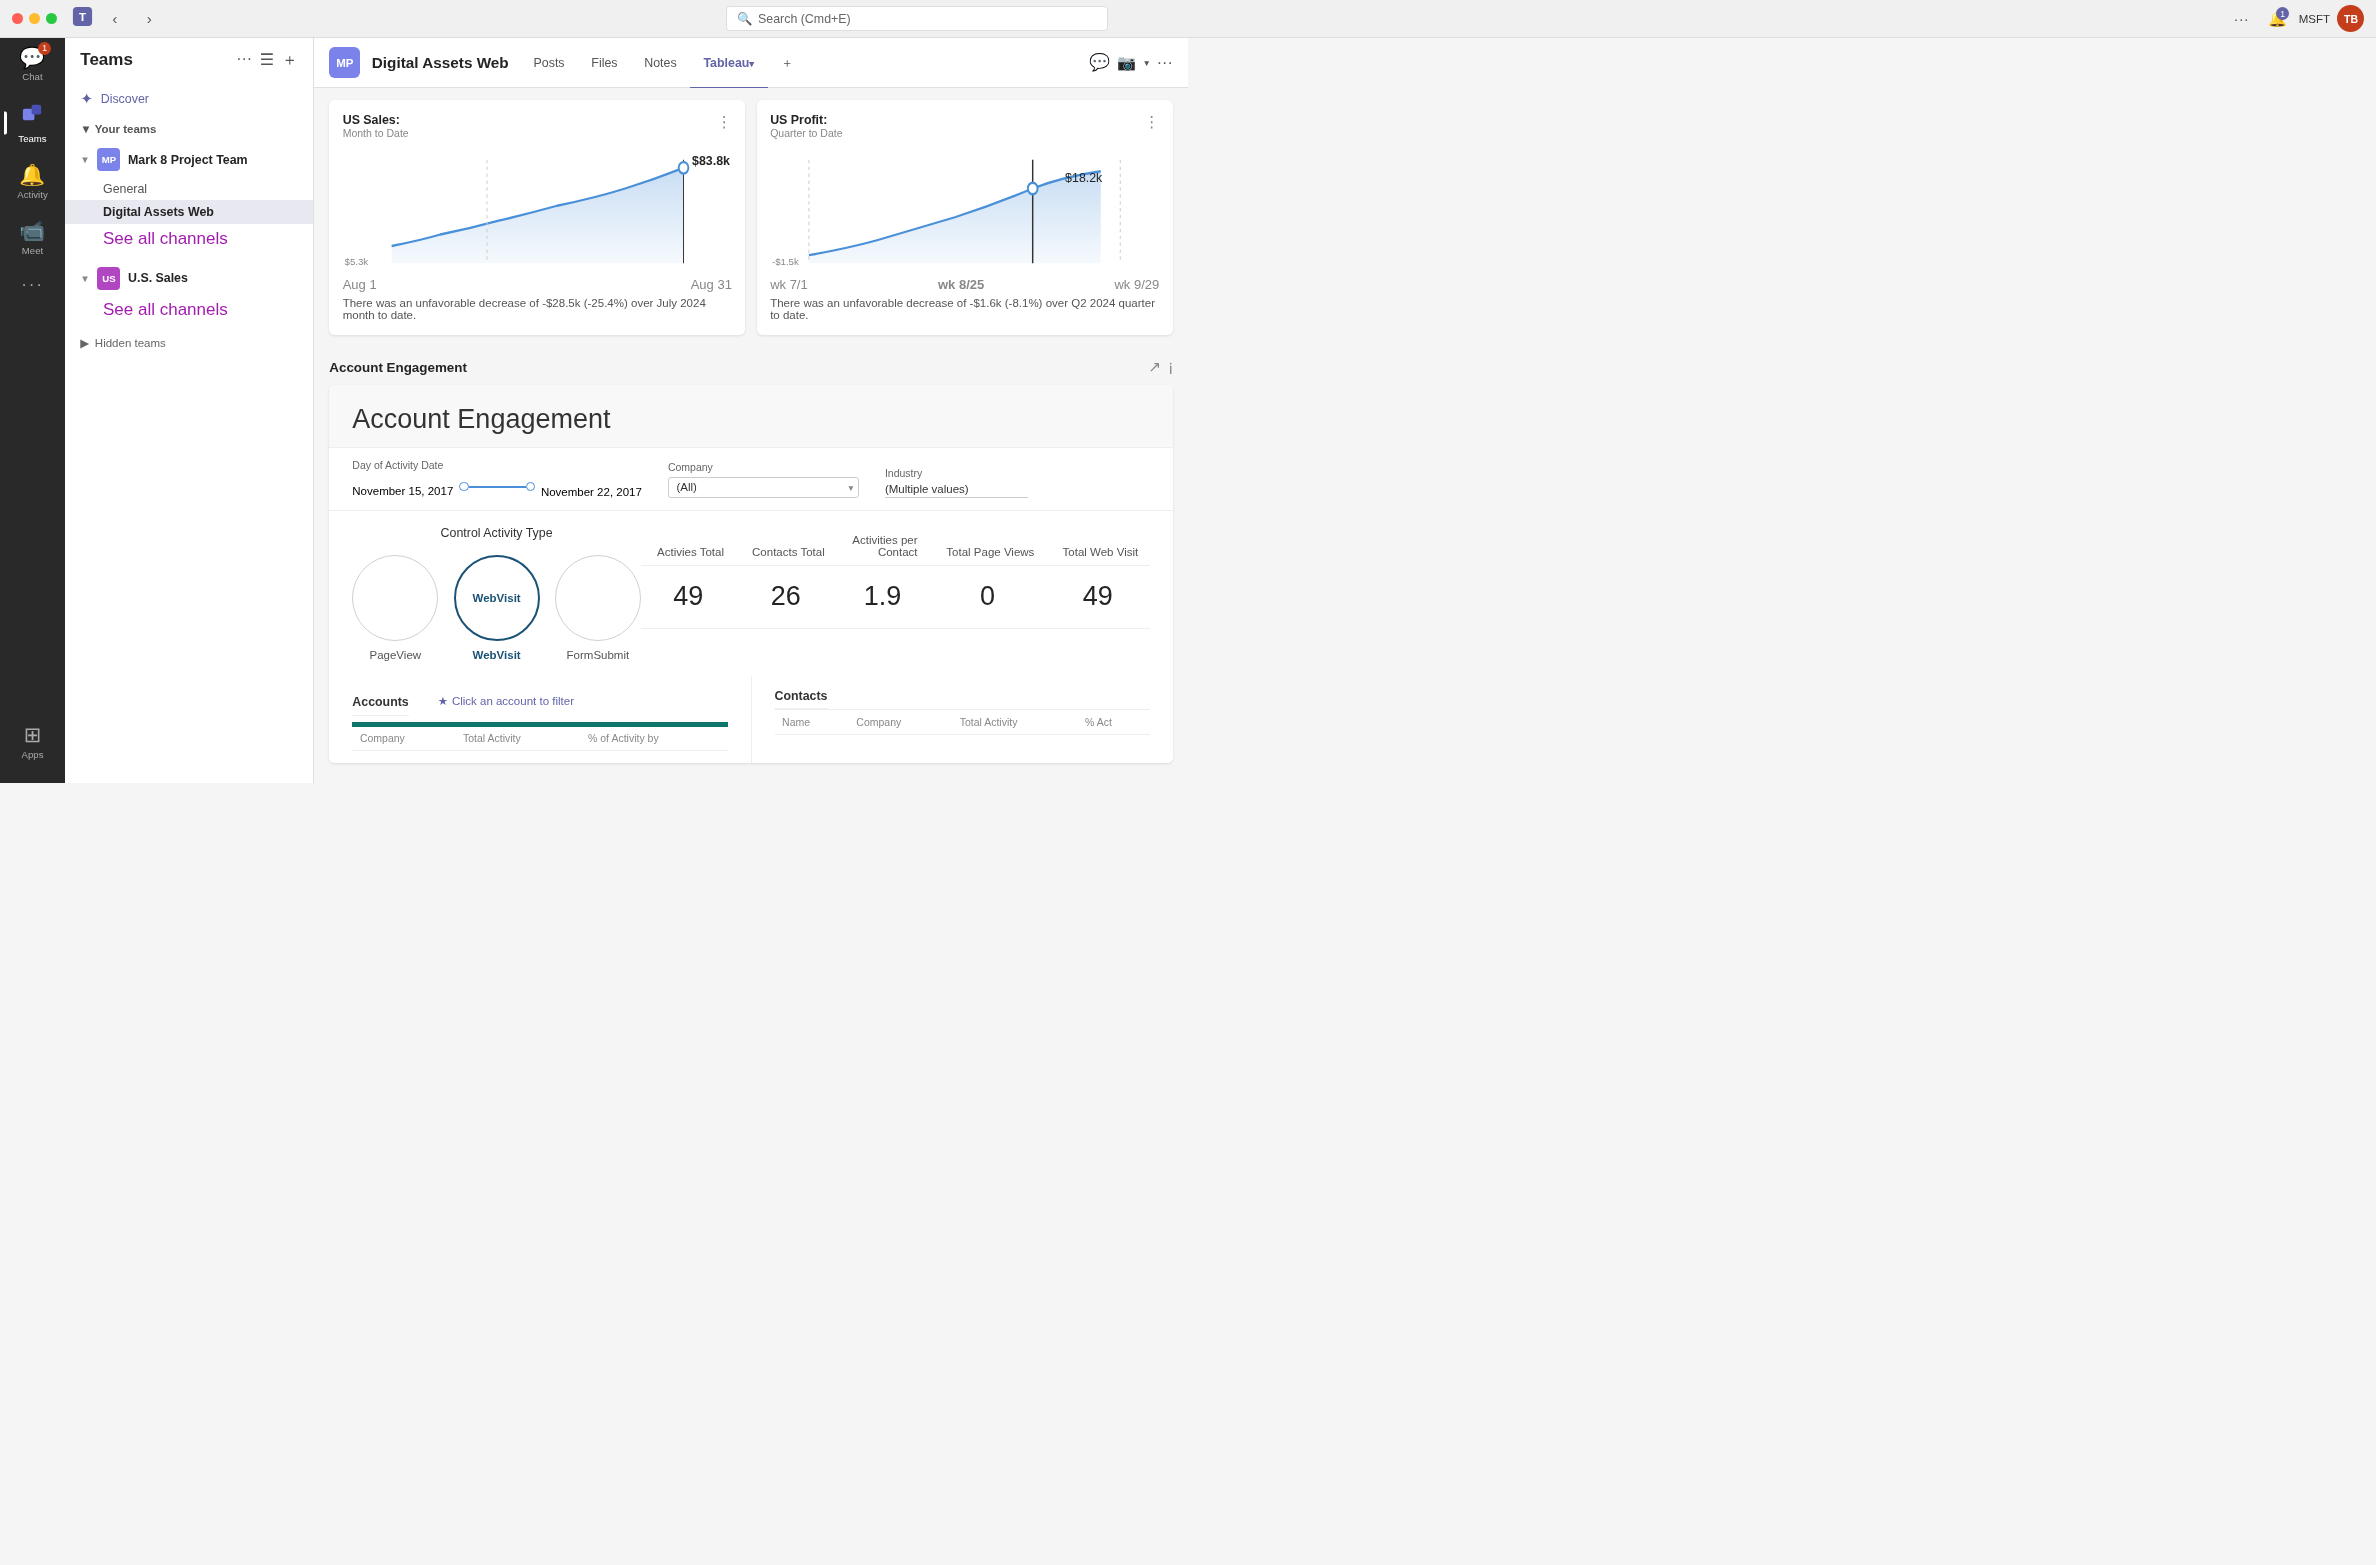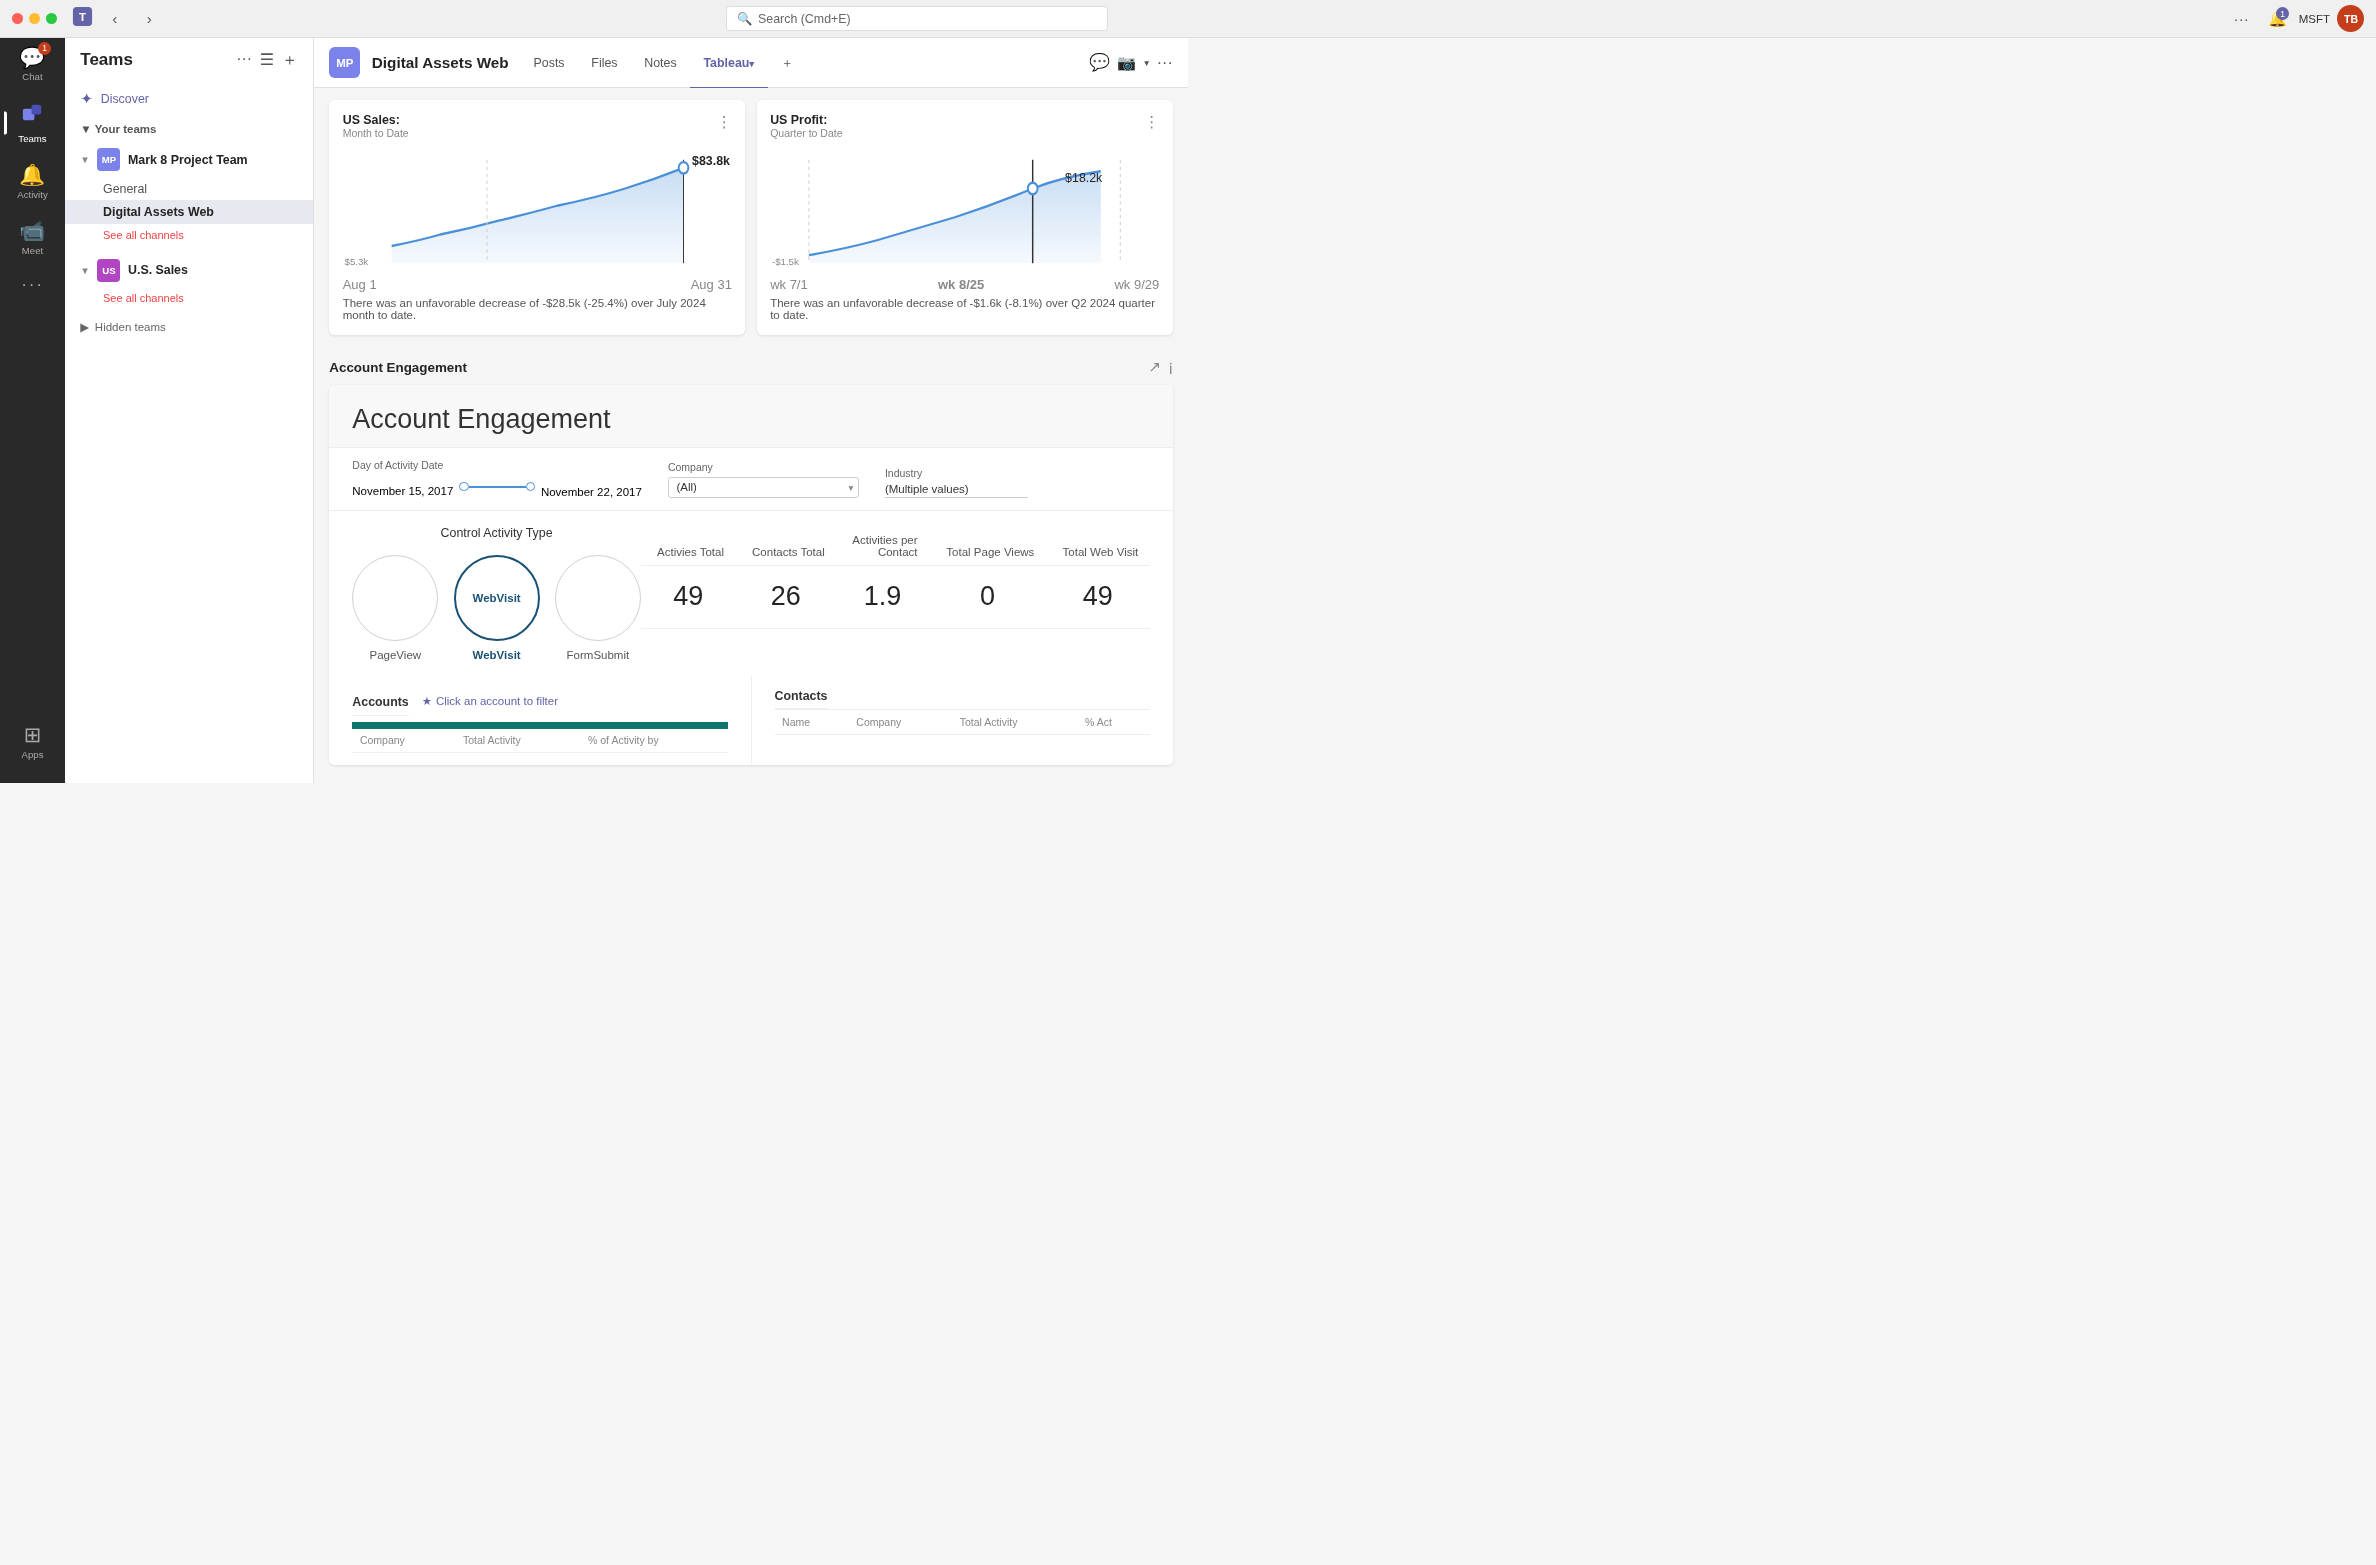--- a/index.html
+++ b/index.html
@@ -71,21 +71,21 @@
       display: flex; align-items: center; gap: 7.6px; padding: 5.7px 15.3px;
       cursor: pointer;
     }
     .team-avatar-mp { width: 23px; height: 23px; border-radius: 3.8px; background: #7b83eb; color: white; font-size: 9.6px; font-weight: 700; display: flex; align-items: center; justify-content: center; }
     .team-avatar-us { width: 23px; height: 23px; border-radius: 3.8px; background: #b146c2; color: white; font-size: 9.6px; font-weight: 700; display: flex; align-items: center; justify-content: center; }
     .team-name { font-size: 12.4px; font-weight: 600; color: #252424; }
     .channel-item {
       padding: 4.8px 15.3px 4.8px 38px; font-size: 12.4px; color: #555; cursor: pointer;
     }
     .channel-item.active { background: #e8e8f0; font-weight: 600; color: #252424; }
-    .see-all { padding: 4.8px 15.3px 4.8px 38px; font-size: 11px; color: #ef4444; cursor: pointer; }
+    .see-all { padding: 4.8px 15.3px 4.8px 38px; font-size: 17px; color: #a21caf; cursor: pointer; }
     .hidden-teams { display: flex; align-items: center; gap: 5.7px; padding: 7.6px 15.3px; font-size: 11.5px; color: #666; cursor: pointer; }
 
     
     .main-content {
       flex: 1; display: flex; flex-direction: column; padding-top: 38px; overflow: hidden;
     }
 
     
     .channel-header {
       height: 50px; background: white; border-bottom: 1px solid #e0e0e0;
@@ -473,21 +473,21 @@
                 <td>0</td>
                 <td>49</td>
               </tr>
             </tbody>
           </table>
         </div>
       </div>
 
       <div class="bottom-tables">
         <div class="table-section">
-          <div style="display:flex;align-items:center;gap:13px;padding:9.6px 0 5.7px;border-bottom:7px solid #0f766e;">
+          <div style="display:flex;align-items:center;gap:29px;padding:9.6px 0 5.7px;border-bottom:5px solid #0f766e;">
             <span class="table-section-title">Accounts</span>
             <a class="accounts-link" href="#">
               <span>★</span>
               <span>Click an account to filter</span>
             </a>
           </div>
           <table class="data-table">
             <thead>
               <tr>
                 <th>Company</th>

